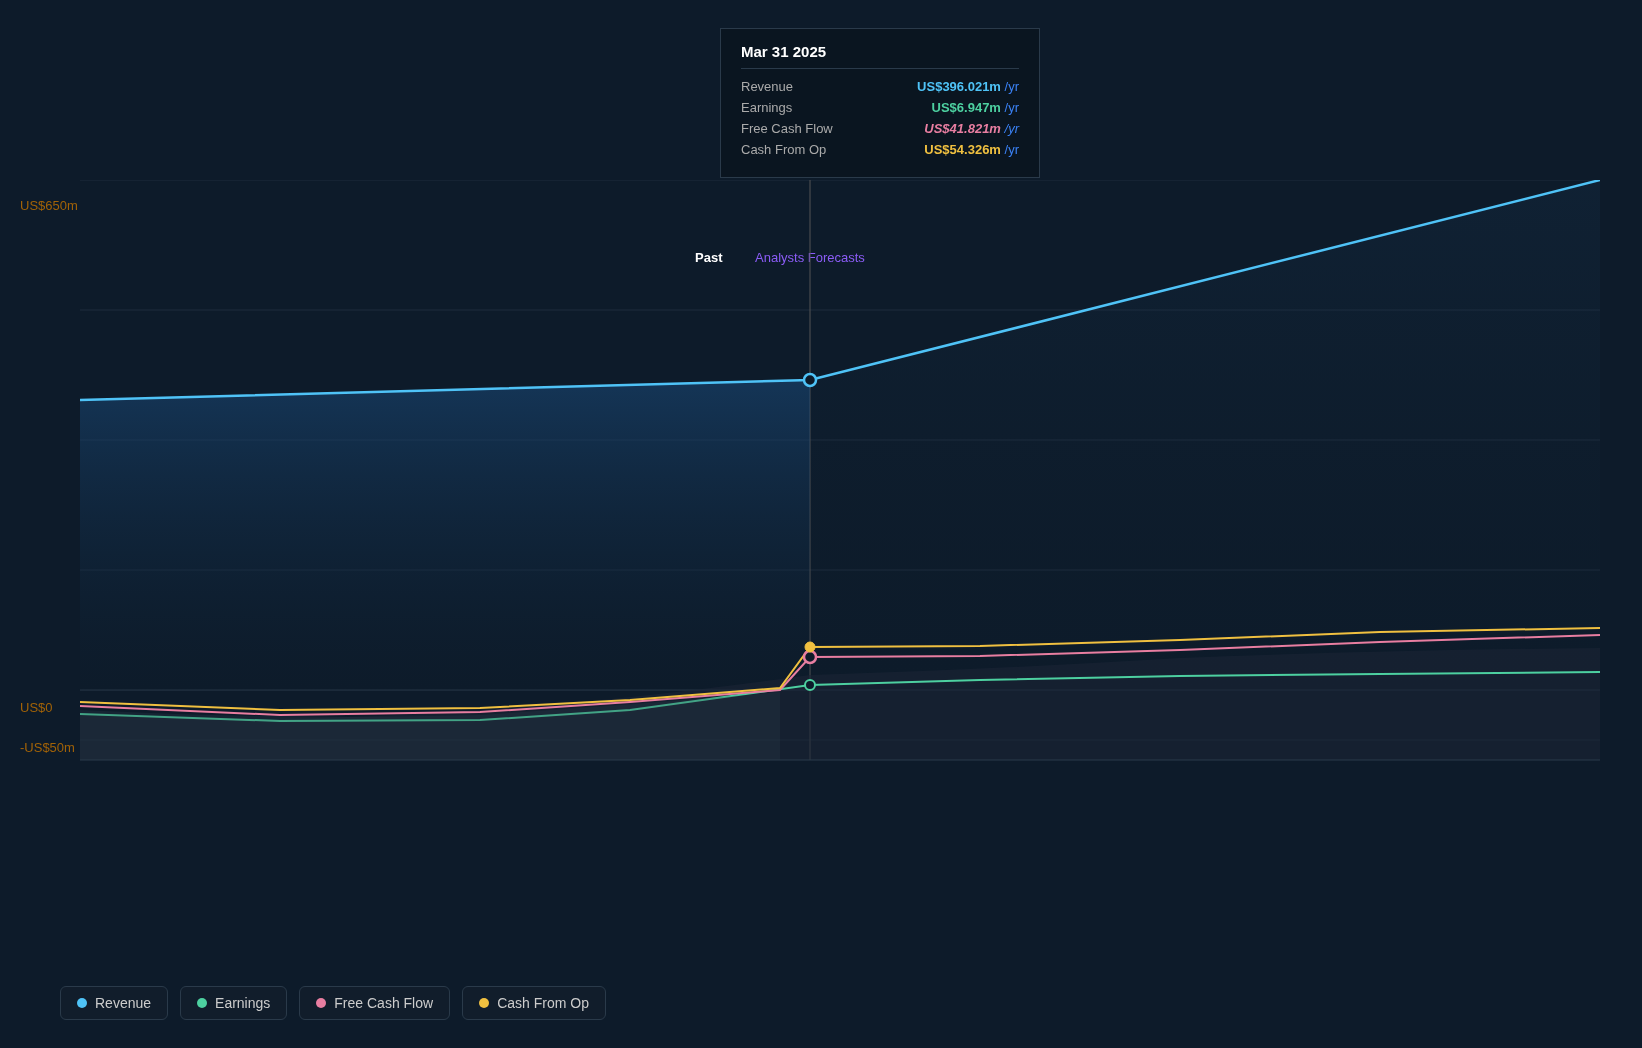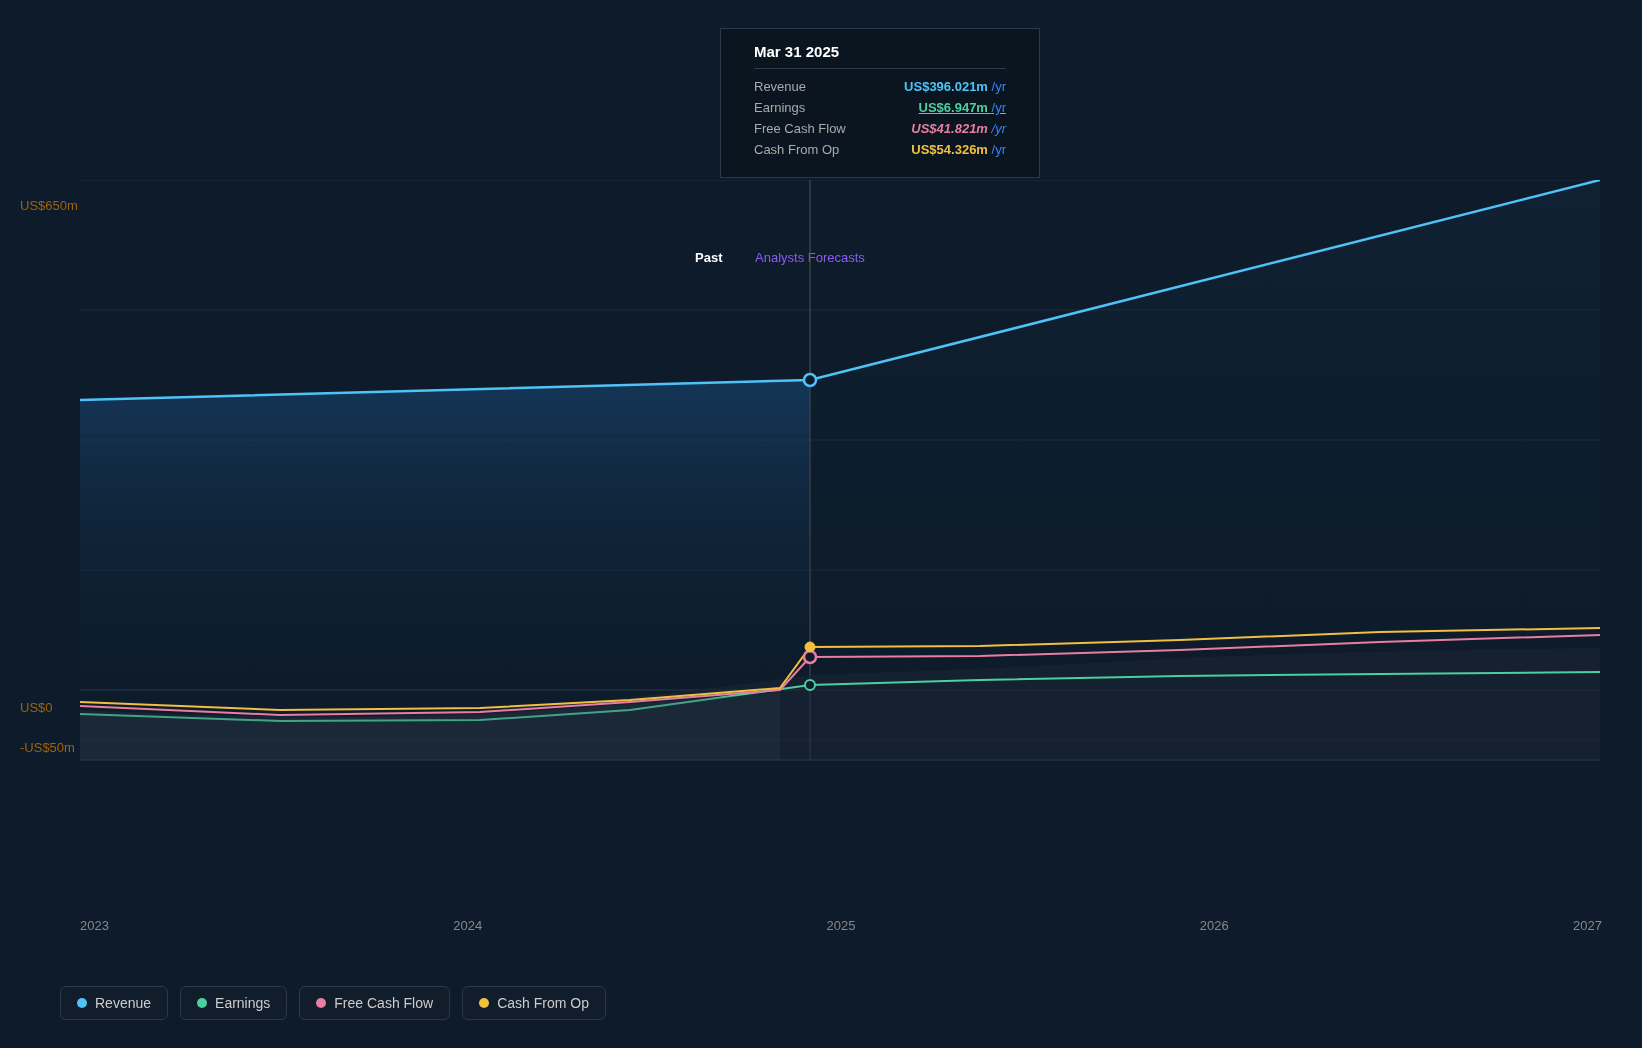--- a/index.html
+++ b/index.html
@@ -19,21 +19,21 @@
       height: 1048px;
     }
 
     
     .tooltip-box {
       position: absolute;
       top: 28px;
       left: 720px;
       background: #0a1520;
       border: 1px solid #2a3a4a;
-      padding: 14px 33px;
+      padding: 14px 20px;
       min-width: 320px;
       z-index: 10;
     }
 
     .tooltip-date {
       font-size: 15px;
       font-weight: 700;
       color: #fff;
       margin-bottom: 10px;
       padding-bottom: 8px;
@@ -51,21 +51,21 @@
     .tooltip-label {
       color: #aaa;
       min-width: 130px;
     }
 
     .tooltip-value {
       font-weight: 600;
     }
 
     .color-blue { color: #4fc3f7; }
-    .color-green { color: #4dd0a0; text-decoration: underline; }
+    .color-green { color: #4dd0a0; }
     .color-pink { color: #e87ea1; font-style: italic; }
     .color-yellow { color: #f0c040; }
     .color-unit { color: #3b82f6; font-weight: 400; }
 
     
     .y-label {
       position: absolute;
       font-size: 13px;
       color: #a16207;
       left: 20px;
@@ -242,27 +242,20 @@
 
     <circle cx="730" cy="477" r="6" fill="#0d1b2a" stroke="#e87ea1" stroke-width="2.5"></circle>
 
     <circle cx="730" cy="467" r="5" fill="#f0c040" stroke="#f0c040" stroke-width="1"></circle>
 
     <circle cx="730" cy="505" r="5" fill="#0d1b2a" stroke="#4dd0a0" stroke-width="2"></circle>
 
     <line x1="0" y1="580" x2="1520" y2="580" stroke="#2a3a4a" stroke-width="1"></line>
   </svg>
 
-  <div class="x-labels">
-    <span>2023</span>
-    <span>2024</span>
-    <span>2025</span>
-    <span>2026</span>
-    <span>2027</span>
-  </div>
 
   <div class="legend">
     <div class="legend-item">
       <div class="legend-dot dot-blue"></div>
       <span>Revenue</span>
     </div>
     <div class="legend-item">
       <div class="legend-dot dot-green"></div>
       <span>Earnings</span>
     </div>

